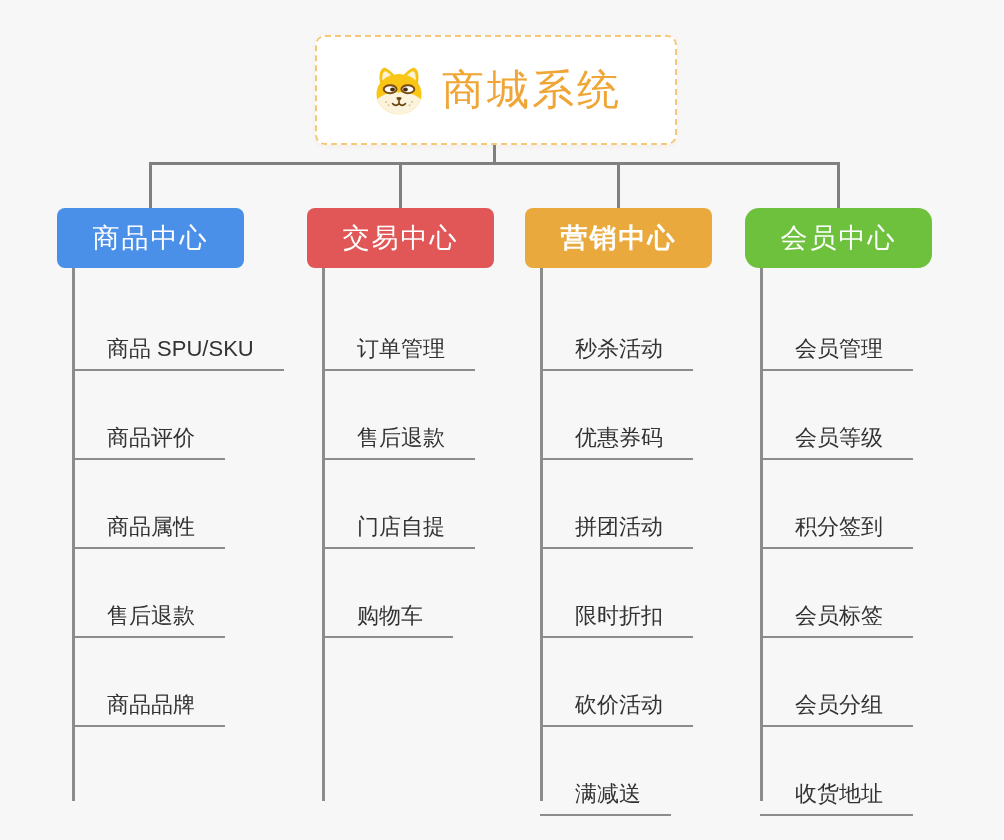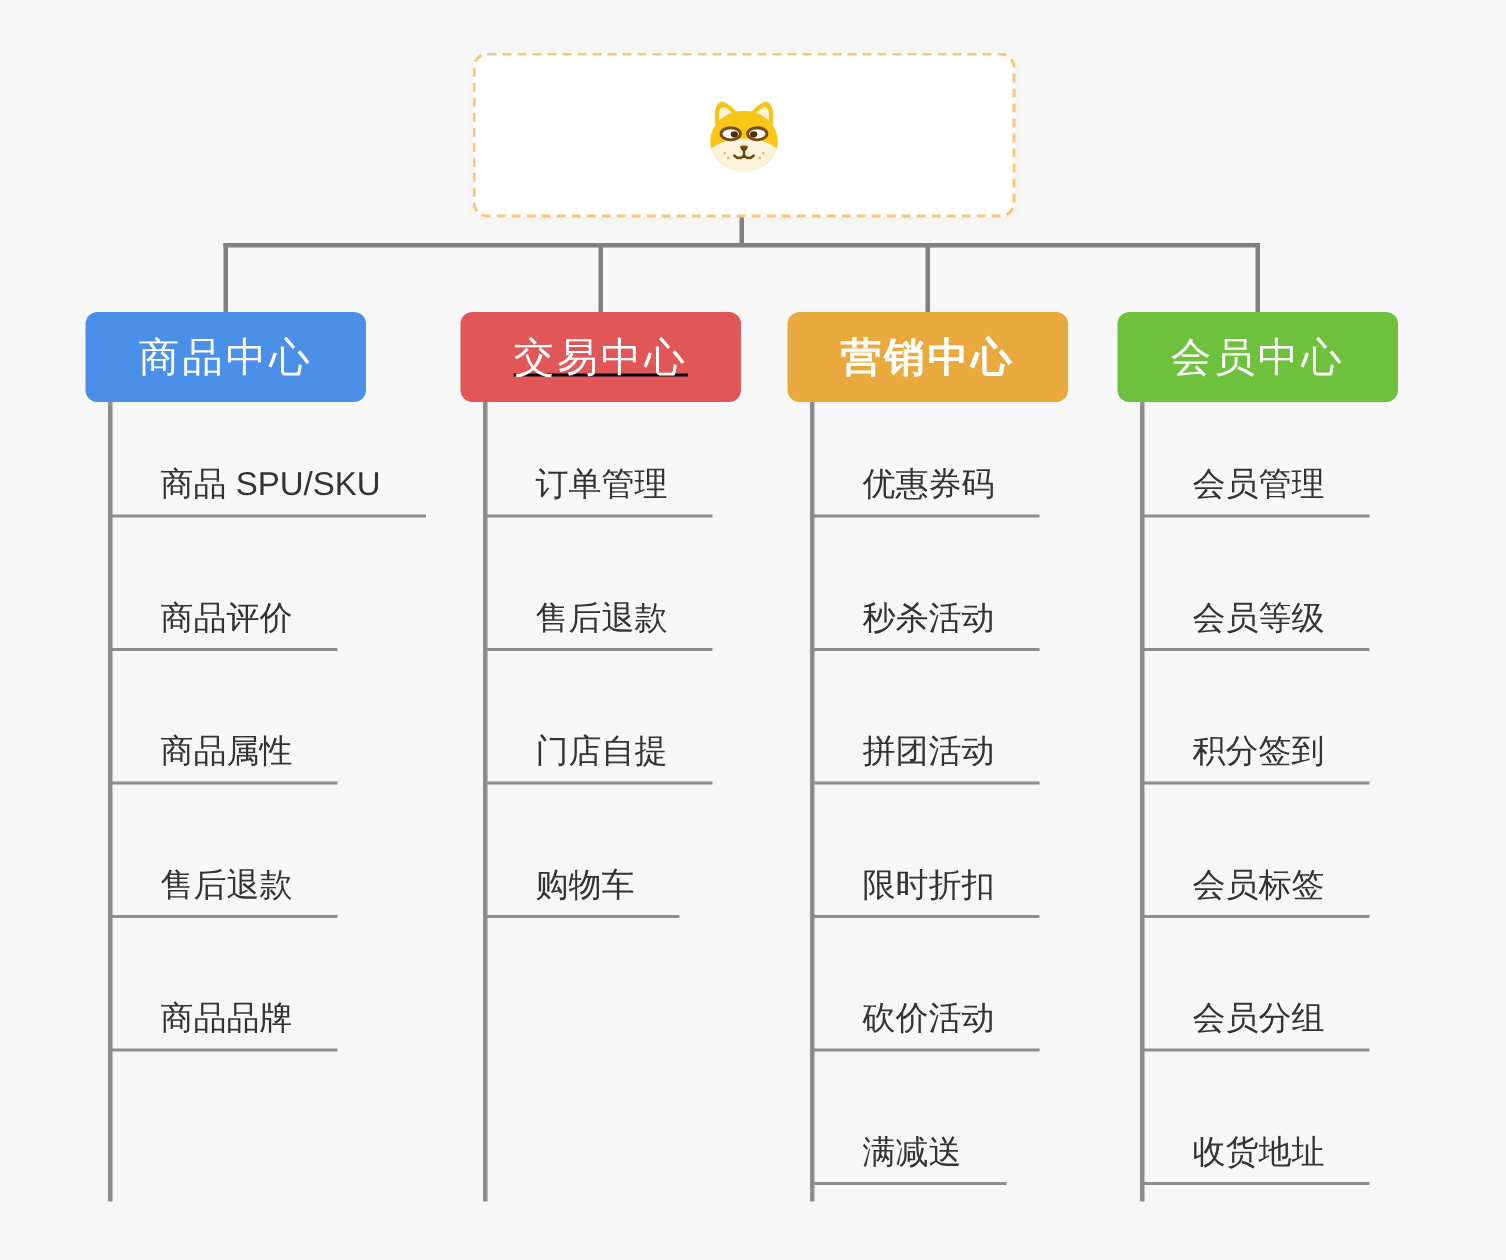--- a/index.html
+++ b/index.html
@@ -21,21 +21,21 @@
 
   
   .branch { position:absolute; top:208px; width:240px; }
   .branch-header {
     position:relative; width:187px; height:60px; border-radius:8px;
     color:#ffffff; font-size:27px; letter-spacing:2px; font-weight:400;
     display:flex; align-items:center; justify-content:center;
     cursor:pointer;
   }
   .branch-trunk { position:absolute; left:15px; top:60px; width:3px; height:533px; background:#8c8c8c; }
-  .branch-items { position:absolute; left:15px; top:48px; }
+  .branch-items { position:absolute; left:15px; top:74px; }
   .item {
     width:max-content; height:89px; box-sizing:border-box;
     border-bottom:2px solid #8c8c8c;
     display:flex; align-items:flex-end;
     padding:0 30px 8px 35px; cursor:pointer;
   }
   .item-label { font-size:22px; color:#333333; line-height:1.1; white-space:nowrap; }
 </style>
 </head>
 <body>
@@ -77,20 +77,21 @@
 
       <path d="M32.5 41.5 Q36 39.8 39.5 41.5 Q37.8 45.6 36 45.6 Q34.2 45.6 32.5 41.5 Z" fill="#6b4612"></path>
       <path d="M36 45.6 L36 49" stroke="#6b4612" stroke-width="2" fill="none" stroke-linecap="round"></path>
       <path d="M28 49 Q32 53 36 49 Q40 53 44 49" stroke="#6b4612" stroke-width="2" fill="none" stroke-linecap="round"></path>
 
       <circle cx="20" cy="47" r="1.2" fill="#dcbf8e"></circle>
       <circle cx="23" cy="51" r="1.2" fill="#dcbf8e"></circle>
       <circle cx="52" cy="47" r="1.2" fill="#dcbf8e"></circle>
       <circle cx="49" cy="51" r="1.2" fill="#dcbf8e"></circle>
     </svg>
+    <span class="root-title">商城系统</span>
   </div>
 
   <div id="branches">
   <div class="branch" style="left: 57px;">
     <div class="branch-header" style="background: rgb(75, 144, 232);">
           <span class="branch-label">商品中心</span>
         </div>
     <div class="branch-trunk"></div>
     <div class="branch-items">
           <div class="item">
@@ -104,21 +105,21 @@
           </div>
           <div class="item">
             <span class="item-label">售后退款</span>
           </div>
           <div class="item">
             <span class="item-label">商品品牌</span>
           </div>
         </div>
   </div>
 
-  <div class="branch" style="left: 307px; text-decoration: underline;">
+  <div class="branch" style="left: 307px;">
     <div class="branch-header" style="background: rgb(225, 87, 87);">
           <span class="branch-label">交易中心</span>
         </div>
     <div class="branch-trunk"></div>
     <div class="branch-items">
           <div class="item">
             <span class="item-label">订单管理</span>
           </div>
           <div class="item">
             <span class="item-label">售后退款</span>
@@ -132,42 +133,42 @@
         </div>
   </div>
 
   <div class="branch" style="left: 525px;">
     <div class="branch-header" style="background: rgb(233, 169, 60); font-weight: bold;">
           <span class="branch-label">营销中心</span>
         </div>
     <div class="branch-trunk"></div>
     <div class="branch-items">
           <div class="item">
-            <span class="item-label">优惠券码</span>
+            <span class="item-label">秒杀活动</span>
           </div>
           <div class="item">
-            <span class="item-label">秒杀活动</span>
+            <span class="item-label">优惠券码</span>
           </div>
           <div class="item">
             <span class="item-label">拼团活动</span>
           </div>
           <div class="item">
             <span class="item-label">限时折扣</span>
           </div>
           <div class="item">
             <span class="item-label">砍价活动</span>
           </div>
           <div class="item">
             <span class="item-label">满减送</span>
           </div>
         </div>
   </div>
 
   <div class="branch" style="left: 745px;">
-    <div class="branch-header" style="background: rgb(110, 193, 60);">
+    <div class="branch-header" style="background: rgb(110, 193, 60); border-radius: 14px;">
           <span class="branch-label">会员中心</span>
         </div>
     <div class="branch-trunk"></div>
     <div class="branch-items">
           <div class="item">
             <span class="item-label">会员管理</span>
           </div>
           <div class="item">
             <span class="item-label">会员等级</span>
           </div>

